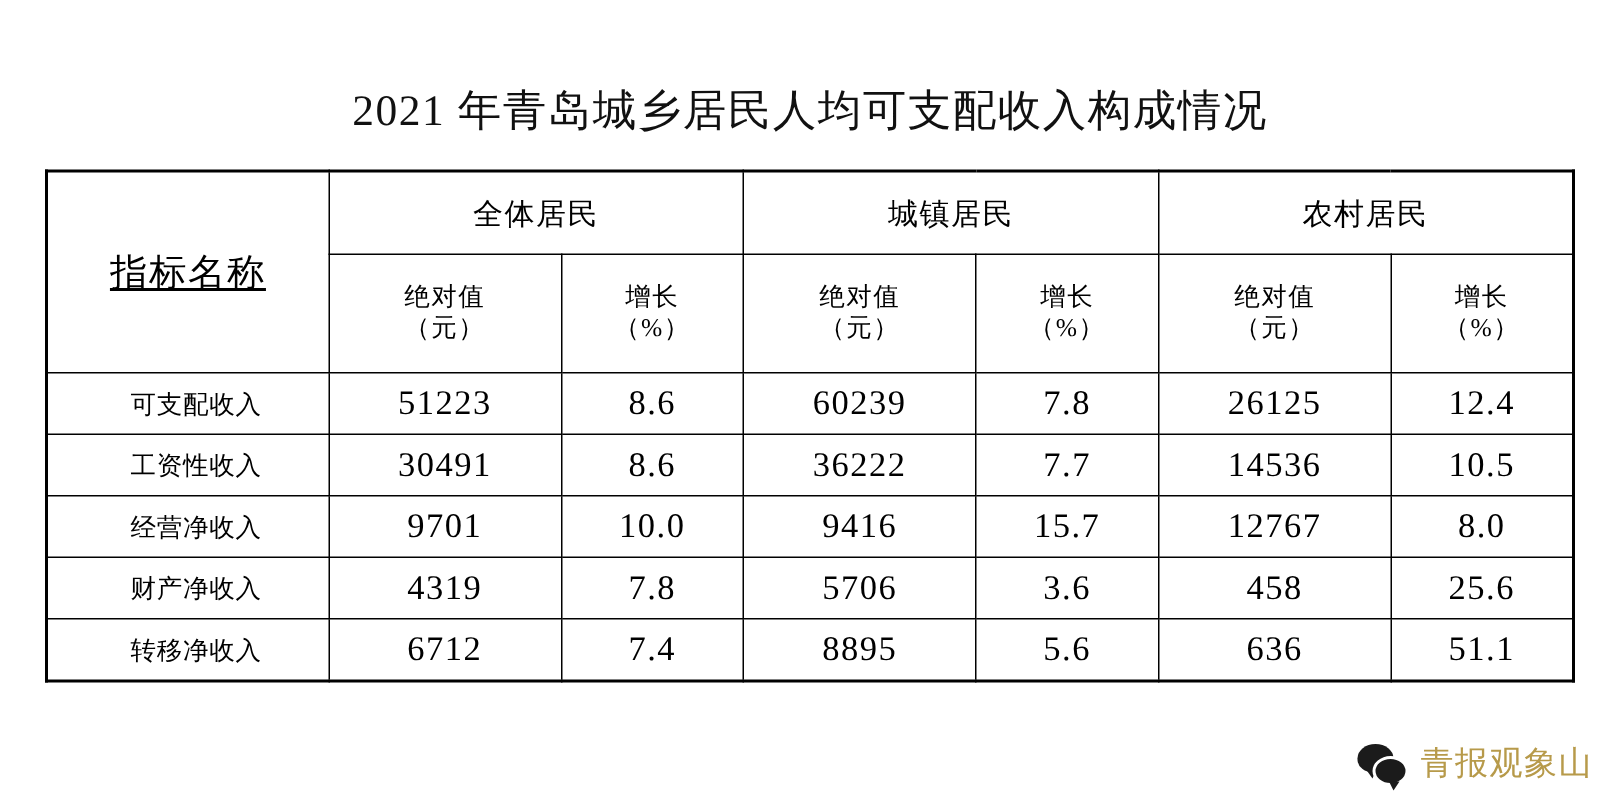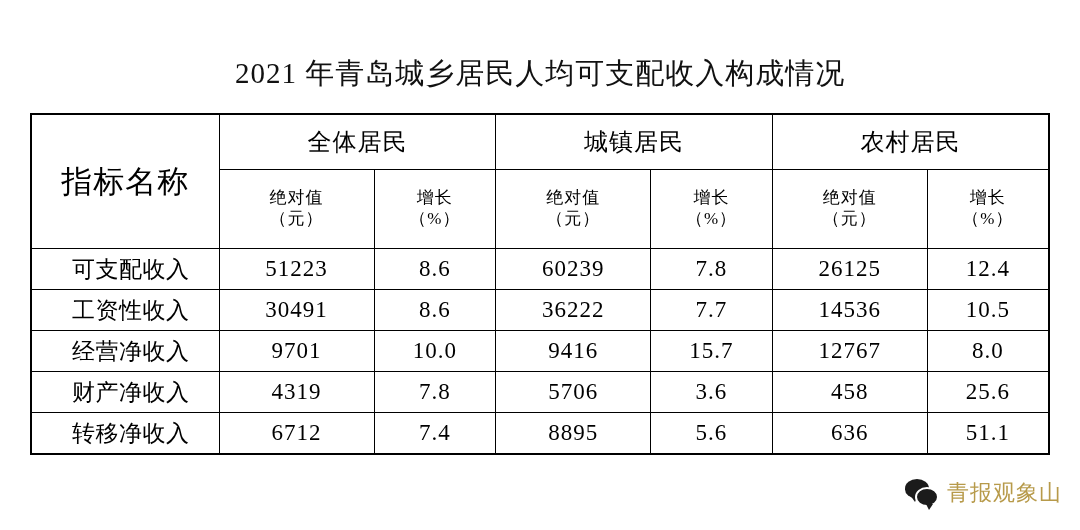--- a/index.html
+++ b/index.html
@@ -45,56 +45,57 @@
     text-align: center;
     vertical-align: middle;
     font-weight: normal;
     font-family: "Liberation Serif", serif;
   }
   
   table.data {
     border: 2px solid #000;
   }
   th.group {
-    font-size: 24px;
+    font-size: 20px;
     height: 52px;
     letter-spacing: 1px;
   }
   th.sub {
     font-size: 17px;
     height: 76px;
     line-height: 1.22;
     letter-spacing: 1px;
   }
   th.rowhead-col {
-    font-size: 31px;
-    letter-spacing: 1px;
+    font-size: 25px;
+    letter-spacing: 1px;
+    text-decoration: underline;
   }
   td.rowlabel {
-    font-size: 23px;
+    font-size: 17px;
     text-align: left;
     padding-left: 12px;
     height: 38px;
     letter-spacing: 0.5px;
   }
   td.num {
     font-size: 23px;
     height: 38px;
     letter-spacing: 1px;
   }
   .col-label { width: 170px; }
   .col-num { width: 140px; }
   .col-pct { width: 110px; }
 
   .footer-badge {
     position: absolute;
     right: 18px;
-    bottom: 22px;
+    bottom: 6px;
     display: flex;
-    align-items: center;
+    align-items: flex-end;
     gap: 8px;
   }
   .wechat-icon {
     width: 34px;
     height: 28px;
     position: relative;
     display: inline-block;
   }
   .wechat-icon .b1 {
     position: absolute;

